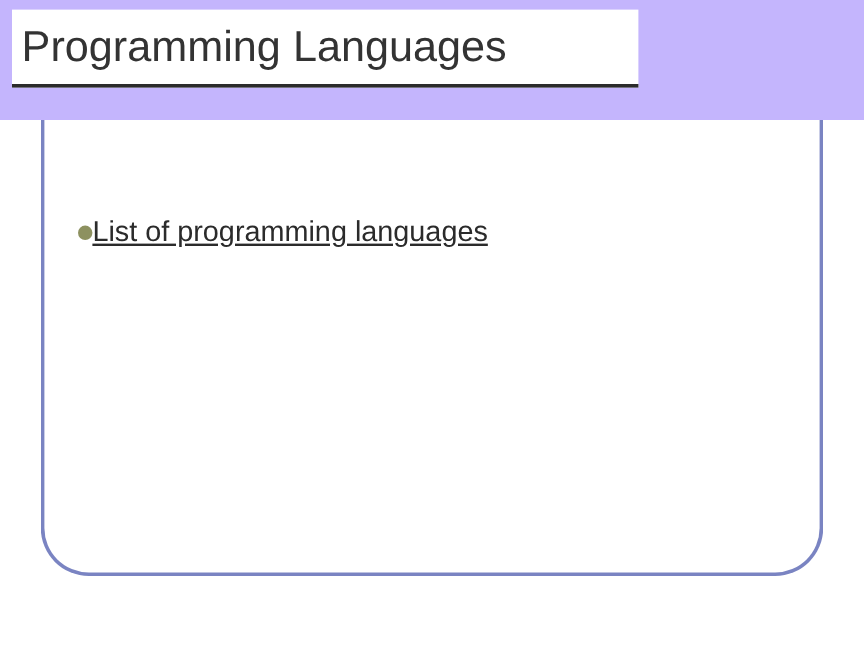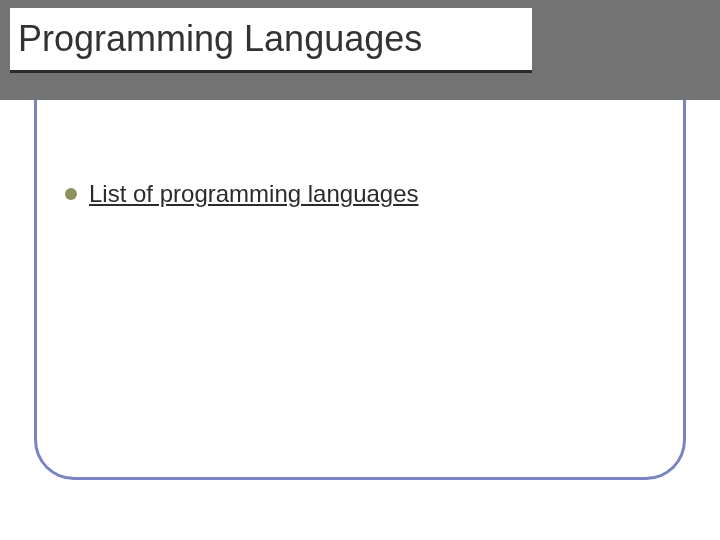--- a/index.html
+++ b/index.html
@@ -2,21 +2,21 @@
 <html><head>
 <meta charset="utf-8">
 <style>
   * { margin: 0; padding: 0; box-sizing: border-box; }
   html, body { width: 720px; height: 540px; overflow: hidden; }
   body {
     font-family: Arial, Helvetica, sans-serif;
     background: #fff;
   }
   .header-band {
-    background: #737373;
+    background: #c4b5fd;
     height: 100px;
     width: 100%;
     position: relative;
   }
   .title-box {
     position: absolute;
     top: 8px;
     left: 10px;
     background: #ffffff;
     border-bottom: 3px solid #2b2b2b;
@@ -40,21 +40,20 @@
     border-top: none;
     border-bottom-left-radius: 40px;
     border-bottom-right-radius: 40px;
     background: #fff;
     padding-top: 80px;
     padding-left: 28px;
   }
   .bullet-row {
     display: flex;
     align-items: center;
-    gap: 12px;
   }
   .bullet-dot {
     width: 12px;
     height: 12px;
     background: #8d9160;
     border-radius: 50%;
     flex-shrink: 0;
   }
   .link-text {
     font-size: 24px;

